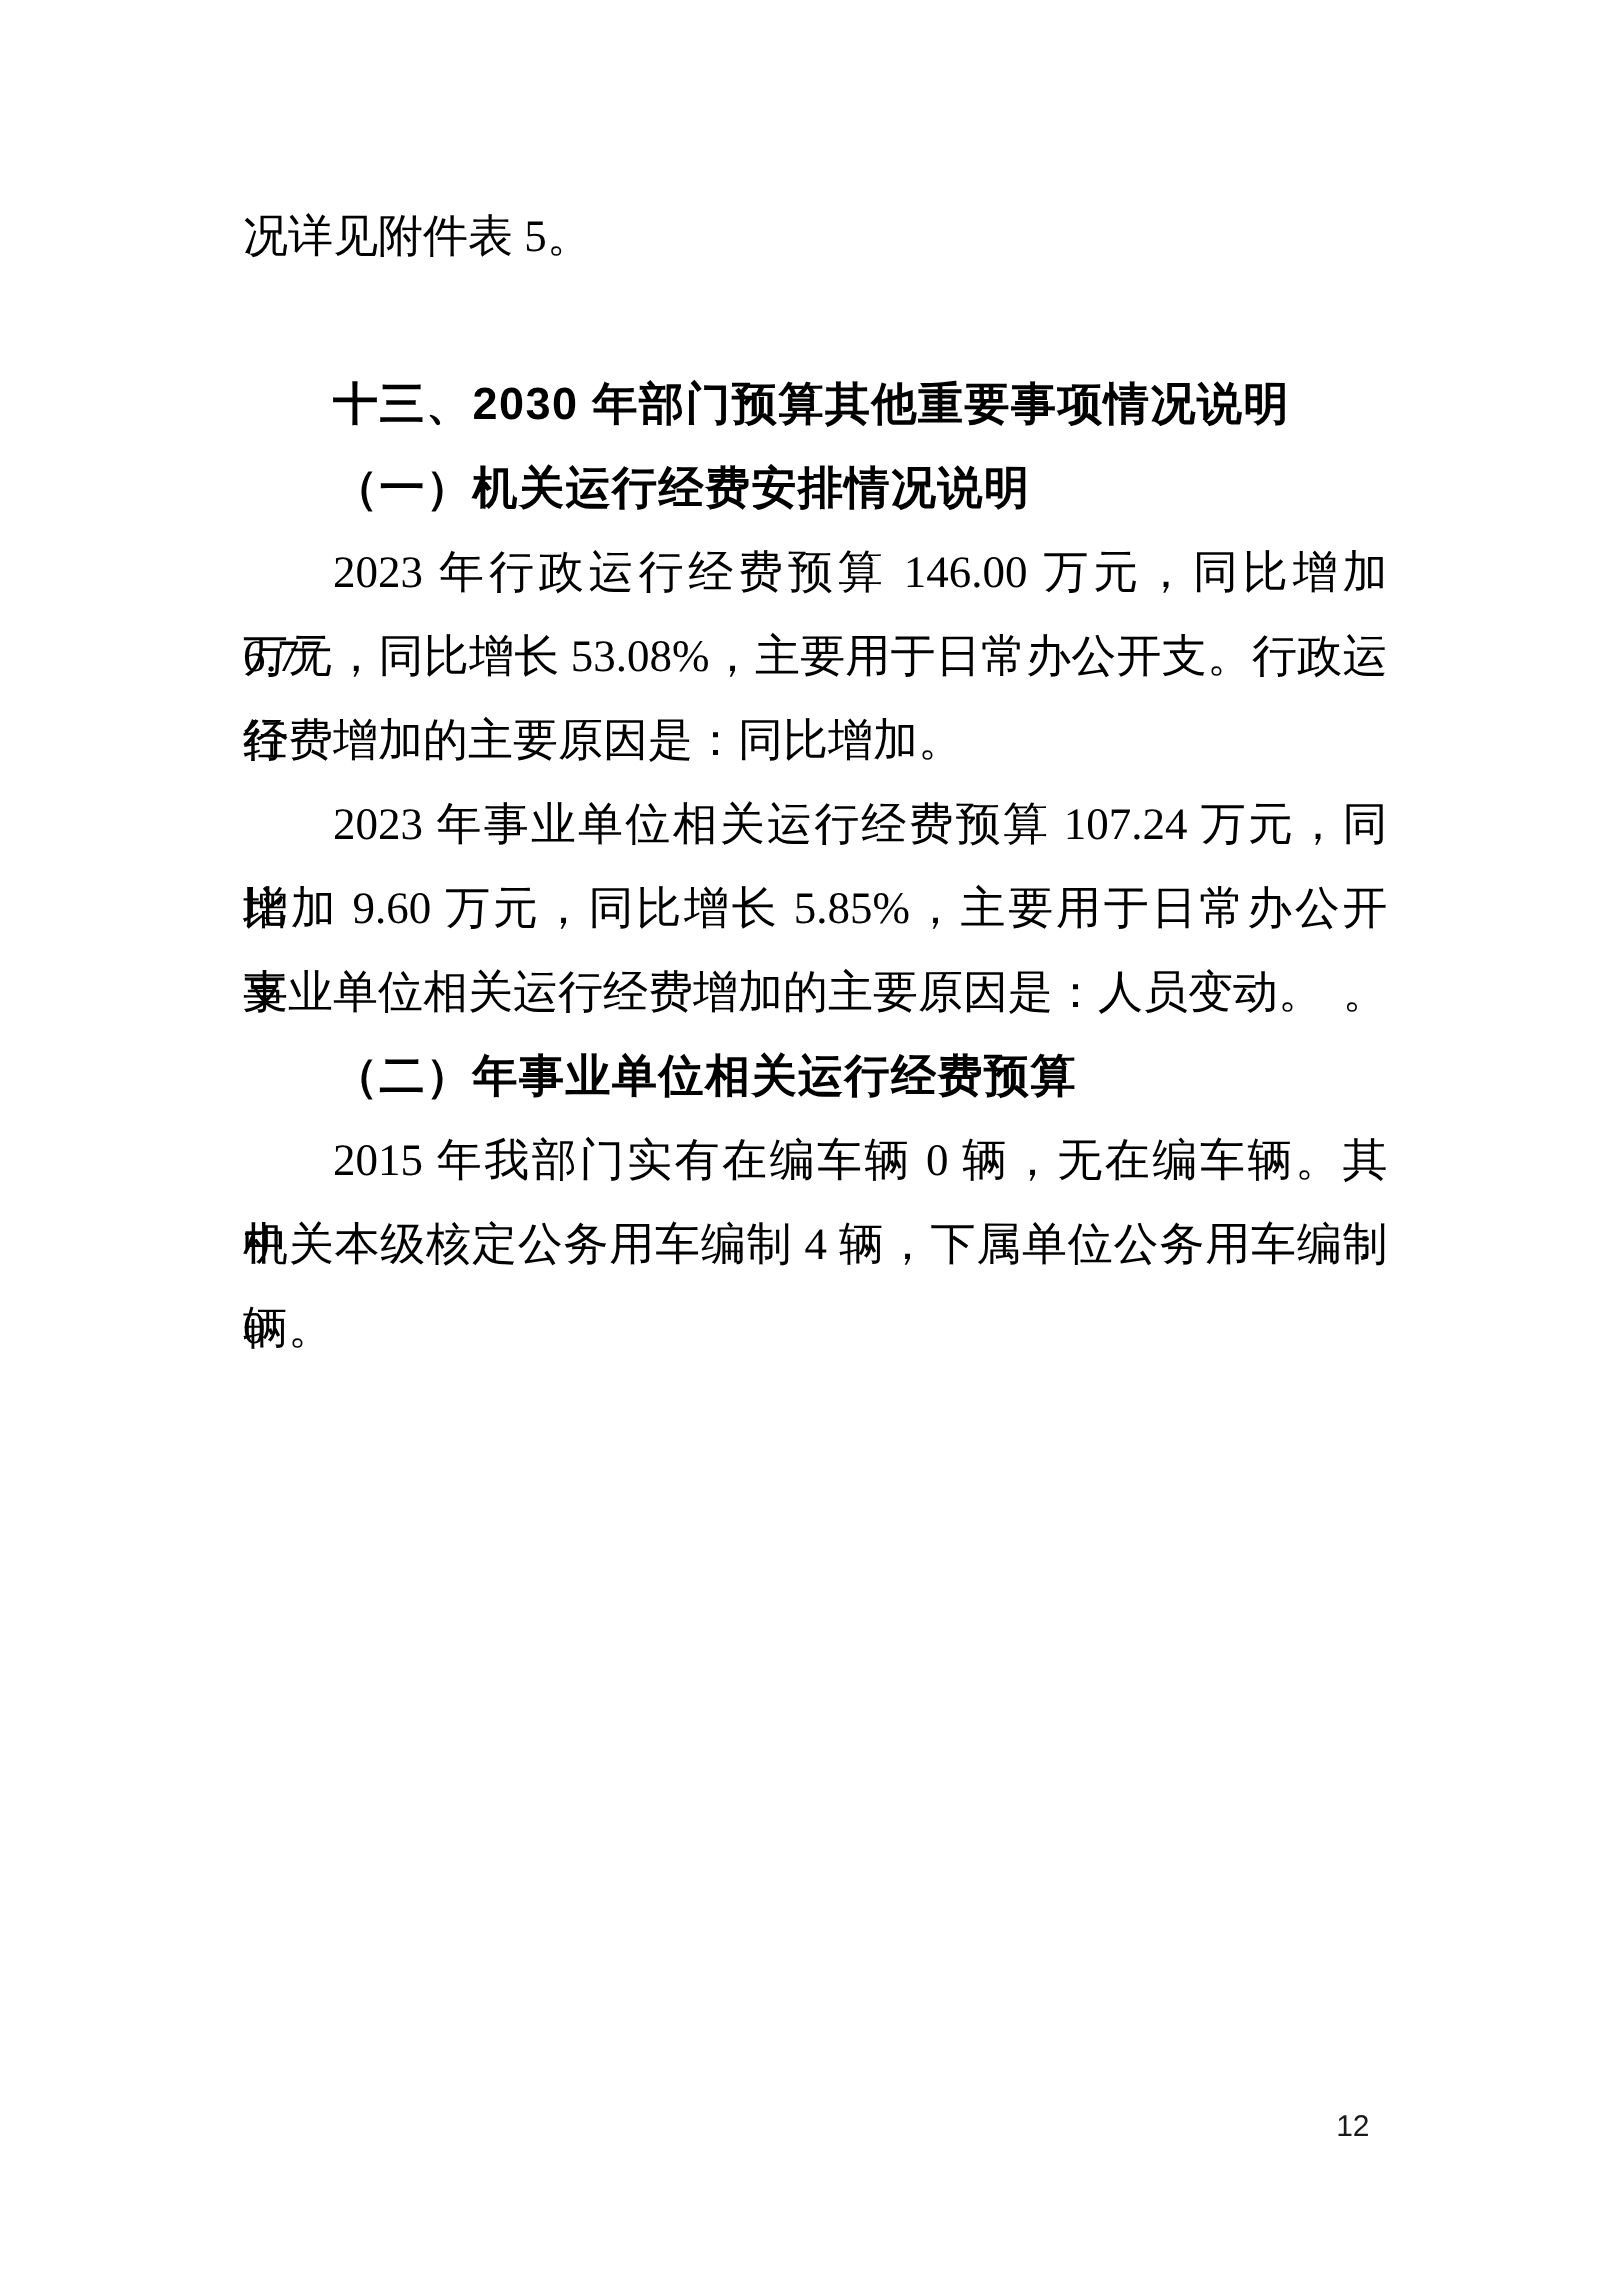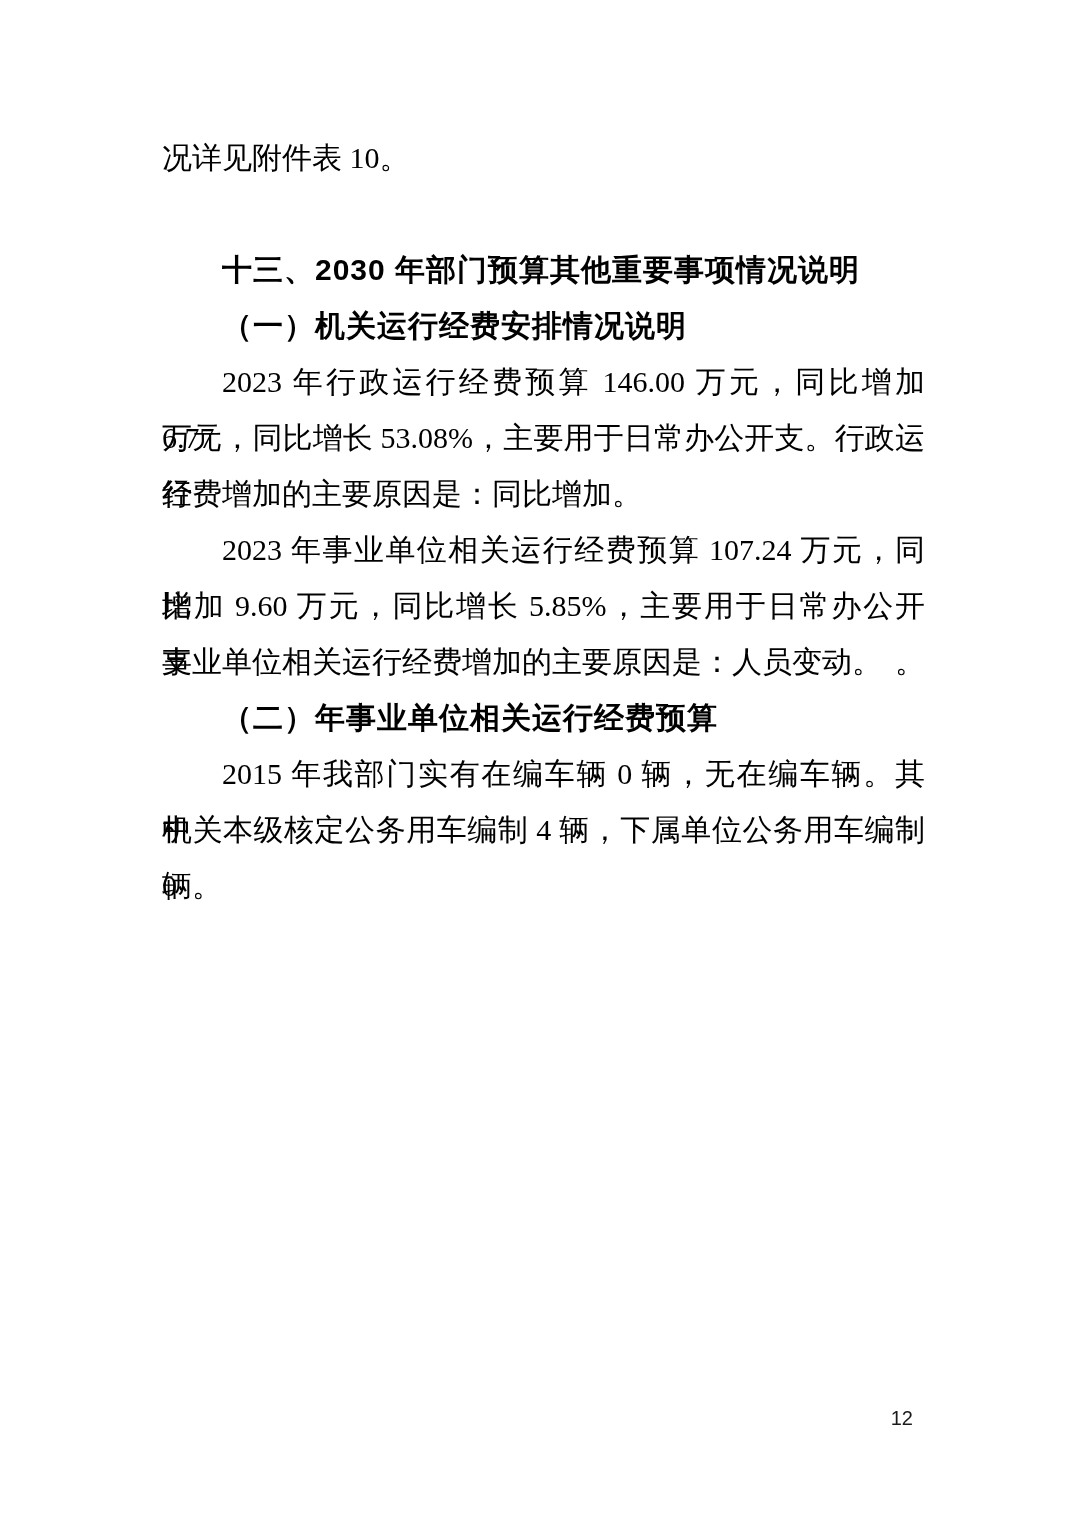--- a/index.html
+++ b/index.html
@@ -55,21 +55,21 @@
     color: #1a1a1a;
     text-align: center;
   }
 </style>
 </head>
 <body>
 
 <div class="page">
   <div class="content">
 
-    <div class="line body-end">况详见附件表 10。</div>
+    <div class="line body-end">况详见附件表 5。</div>
 
     <div class="line spacer"></div>
 
     <div class="line heading">十三、2030 年部门预算其他重要事项情况说明</div>
 
     <div class="line heading">（一）机关运行经费安排情况说明</div>
 
     <div class="line body-justify indent">2023 年行政运行经费预算 146.00 万元，同比增加 6.77</div>
 
     <div class="line body-justify">万元，同比增长 53.08%，主要用于日常办公开支。行政运行</div>

